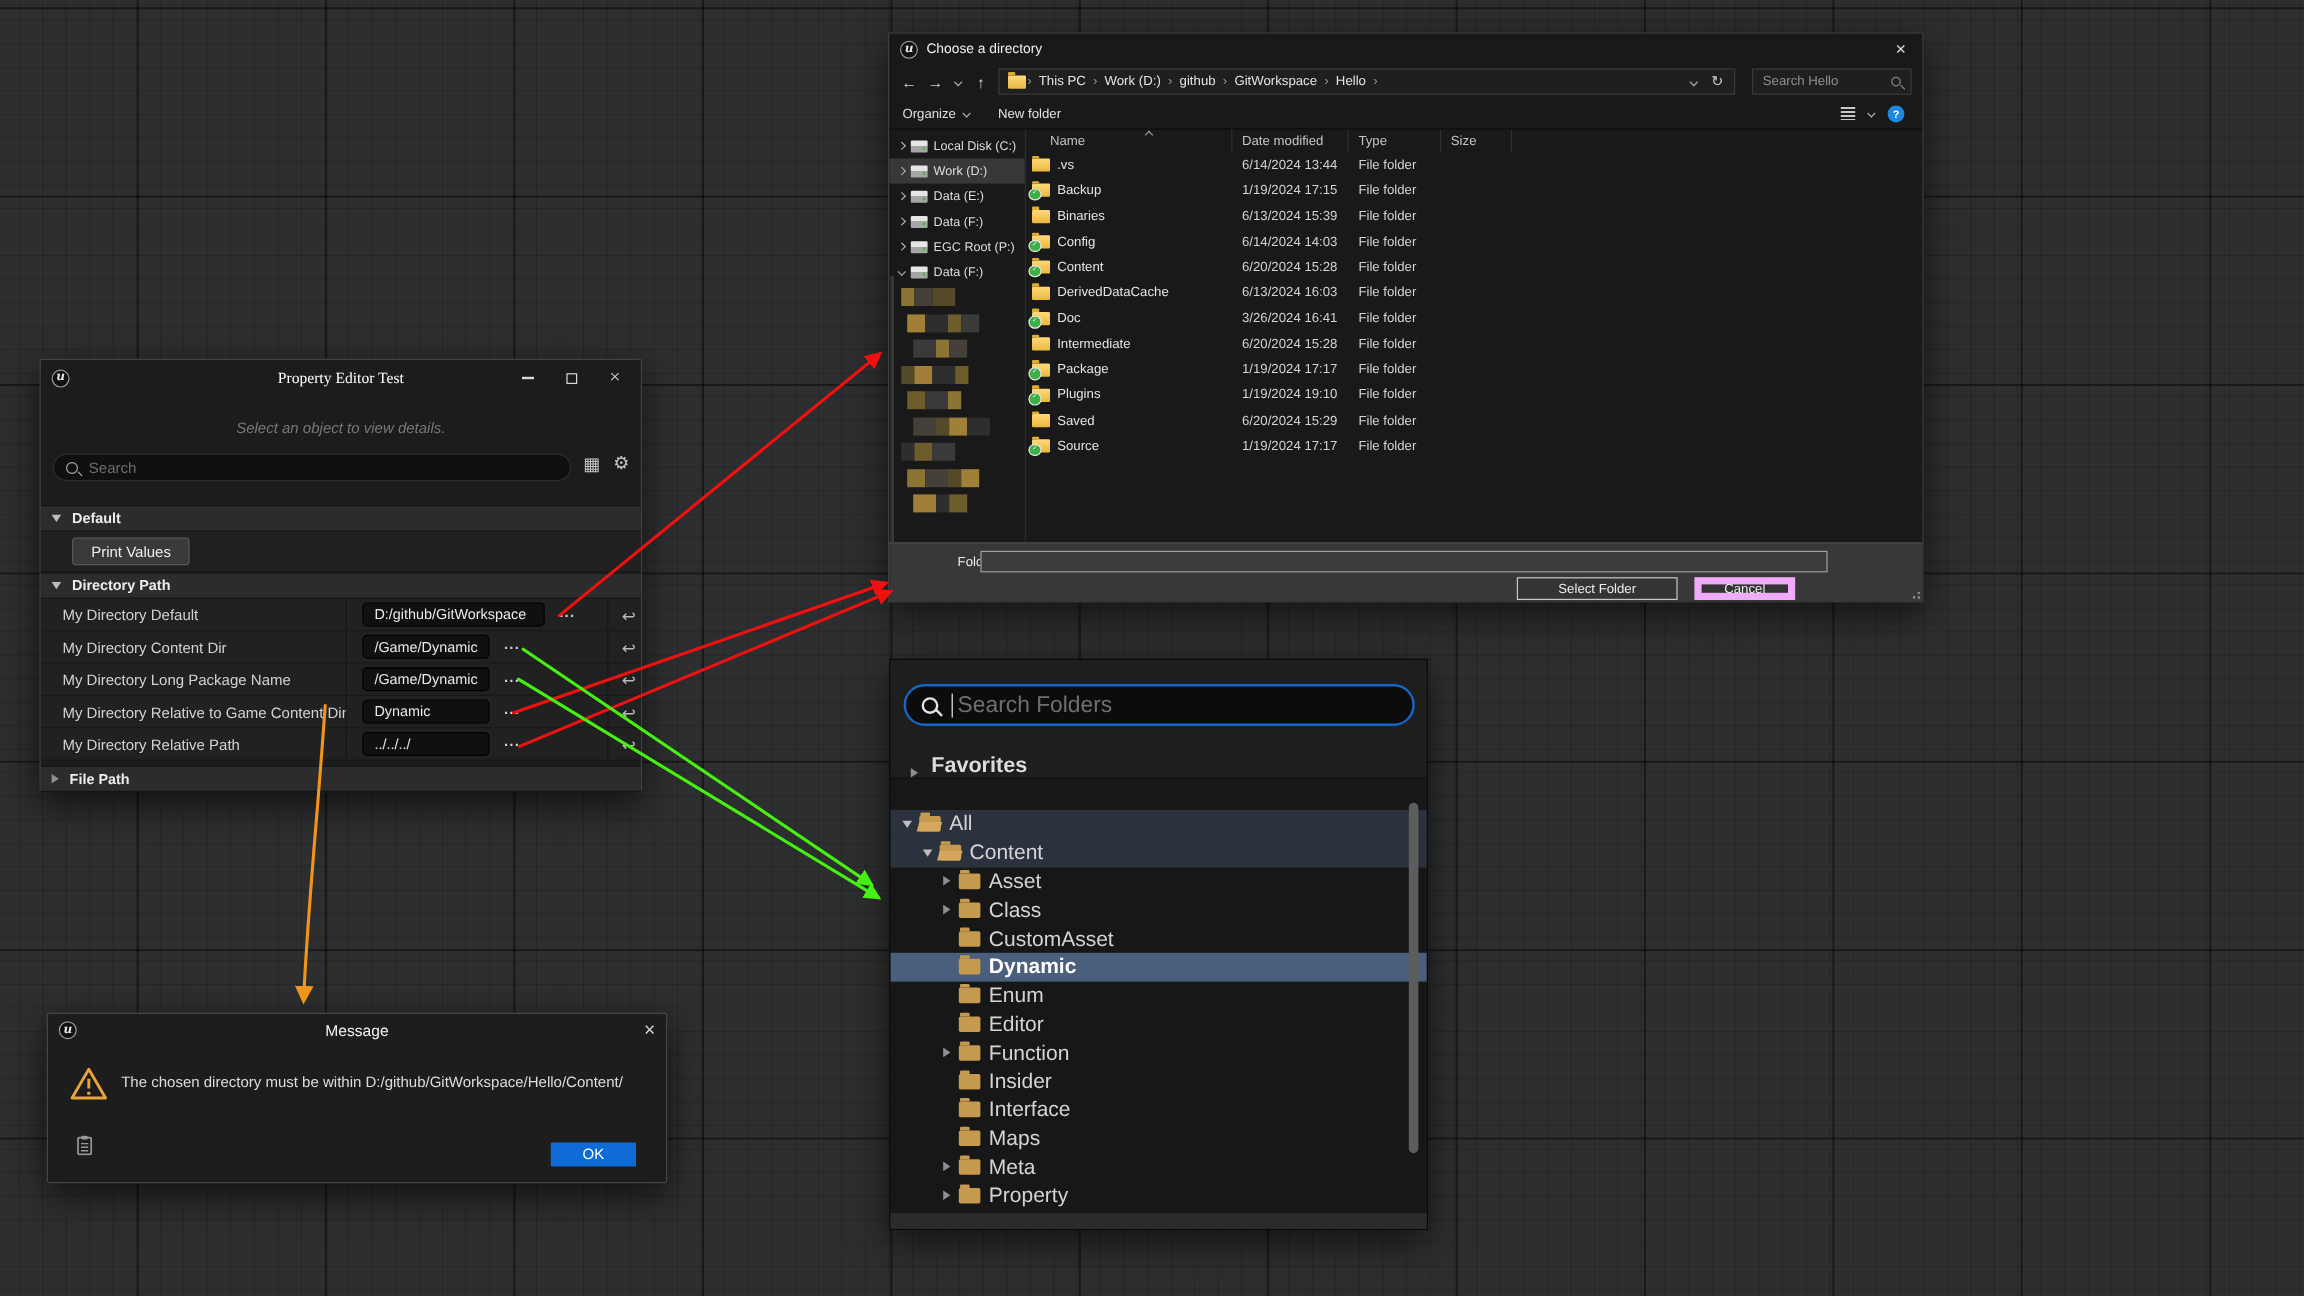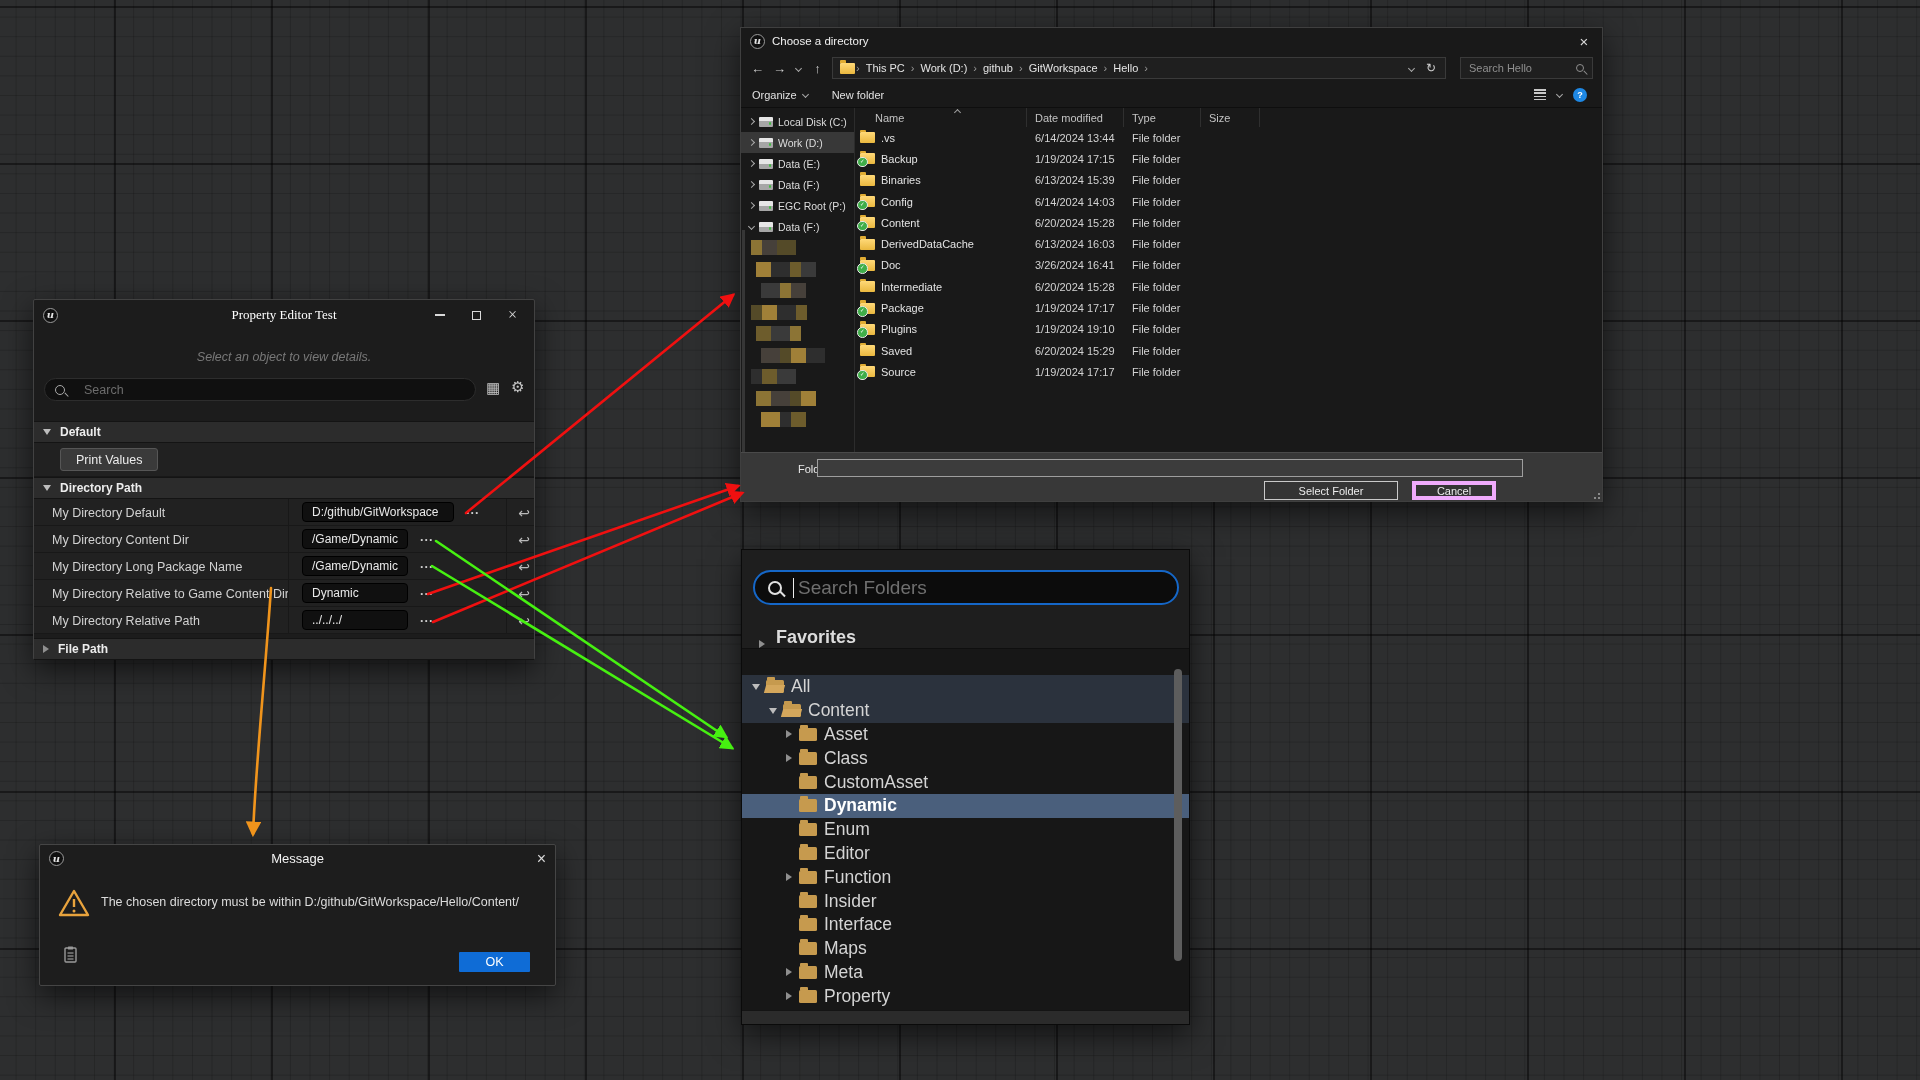--- a/index.html
+++ b/index.html
@@ -89,38 +89,38 @@
   .fc-date { width:97px; padding-left:8px; color:#d2d2d2; }
   .fc-type { width:77px; padding-left:8px; color:#d2d2d2; }
   .ex-foot { position:absolute; left:0; right:0; bottom:0; height:49px; background:#383838;
     border-top:1px solid #4a4a4a; }
   .folder-label { position:absolute; left:57px; top:10px; color:#e8e8e8; }
   .folder-input { position:absolute; left:76px; top:6px; width:706px; height:18px; background:#3c3c3c;
     border:1px solid #9e9e9e; color:#eee; font:11px "Liberation Sans", sans-serif; padding:0 4px; outline:none; }
   .ex-btn { position:absolute; top:28px; height:19px; background:#343434; color:#ececec;
     display:flex; align-items:center; justify-content:center; font-size:11px; }
   .btn-select { left:523px; width:134px; border:1px solid #c9c9c9; }
-  .btn-cancel { left:671px; width:84px; border:4px solid #f0abfc; }
+  .btn-cancel { left:671px; width:84px; border:6px solid #f0abfc; }
   .grip { position:absolute; right:2px; bottom:2px; width:6px; height:6px;
     background:radial-gradient(circle at 1px 5px, #8a8a8a 1px, transparent 1.2px),
                radial-gradient(circle at 5px 5px, #8a8a8a 1px, transparent 1.2px),
                radial-gradient(circle at 5px 1px, #8a8a8a 1px, transparent 1.2px); }
 
   
   #propwin { left:33px; top:299px; width:502px; height:361px; background:#1c1c1c;
     border:1px solid #424242; border-radius:2px; color:#d6d6d6; font-size:12.5px; }
   .pe-title { position:relative; height:30px; display:flex; align-items:center; padding:0 9px;font-family:Liberation Serif, serif; }
   .pe-title-text { position:absolute; left:0; right:0; text-align:center; font-size:13px; color:#fff; }
   .pe-btns { margin-left:auto; display:flex; align-items:center; gap:27px; padding-right:8px; z-index:1; }
   .mini { width:10px; height:2px; background:#d9d9d9; }
   .maxi { width:9px; height:9px; border:1.3px solid #d9d9d9; }
   .pe-hint { position:absolute; left:0; right:0; top:50px; text-align:center; font-style:italic;
     color:#787878; font-size:12.5px; }
   .pe-pill { position:absolute; left:10px; top:78px; width:432px; height:23px; border-radius:12px;
-    background:#101010; border:1px solid #2d2d2d; display:flex; align-items:center; gap:19px;
+    background:#101010; border:1px solid #2d2d2d; display:flex; align-items:center; gap:9px;
     padding:0 10px; color:#6c6c6c; }
   .pe-pill .mag { width:10px; height:10px; border-color:#a9a9a9; } .pe-pill .mag::after { background:#a9a9a9; }
   .pe-ticon { position:absolute; left:452px; top:80px; font-size:15px; color:#c5c5c5; line-height:1; }
   .pe-gear { position:absolute; left:477px; top:79px; font-size:15px; color:#c5c5c5; line-height:1; }
   .pe-head { position:absolute; left:0; right:0; height:22px; background:#2c2c2c; display:flex;
     align-items:center; gap:9px; padding-left:9px; font-weight:bold; font-size:12px; color:#ededed;
     border-top:1px solid #141414; border-bottom:1px solid #141414; }
   .pe-printrow { position:absolute; left:0; right:0; top:143px; height:34px; background:#212121;
     border-bottom:1px solid #181818; }
   .pe-button { position:absolute; left:26px; top:5px; height:23px; padding:0 15px; background:#3a3a3a;

